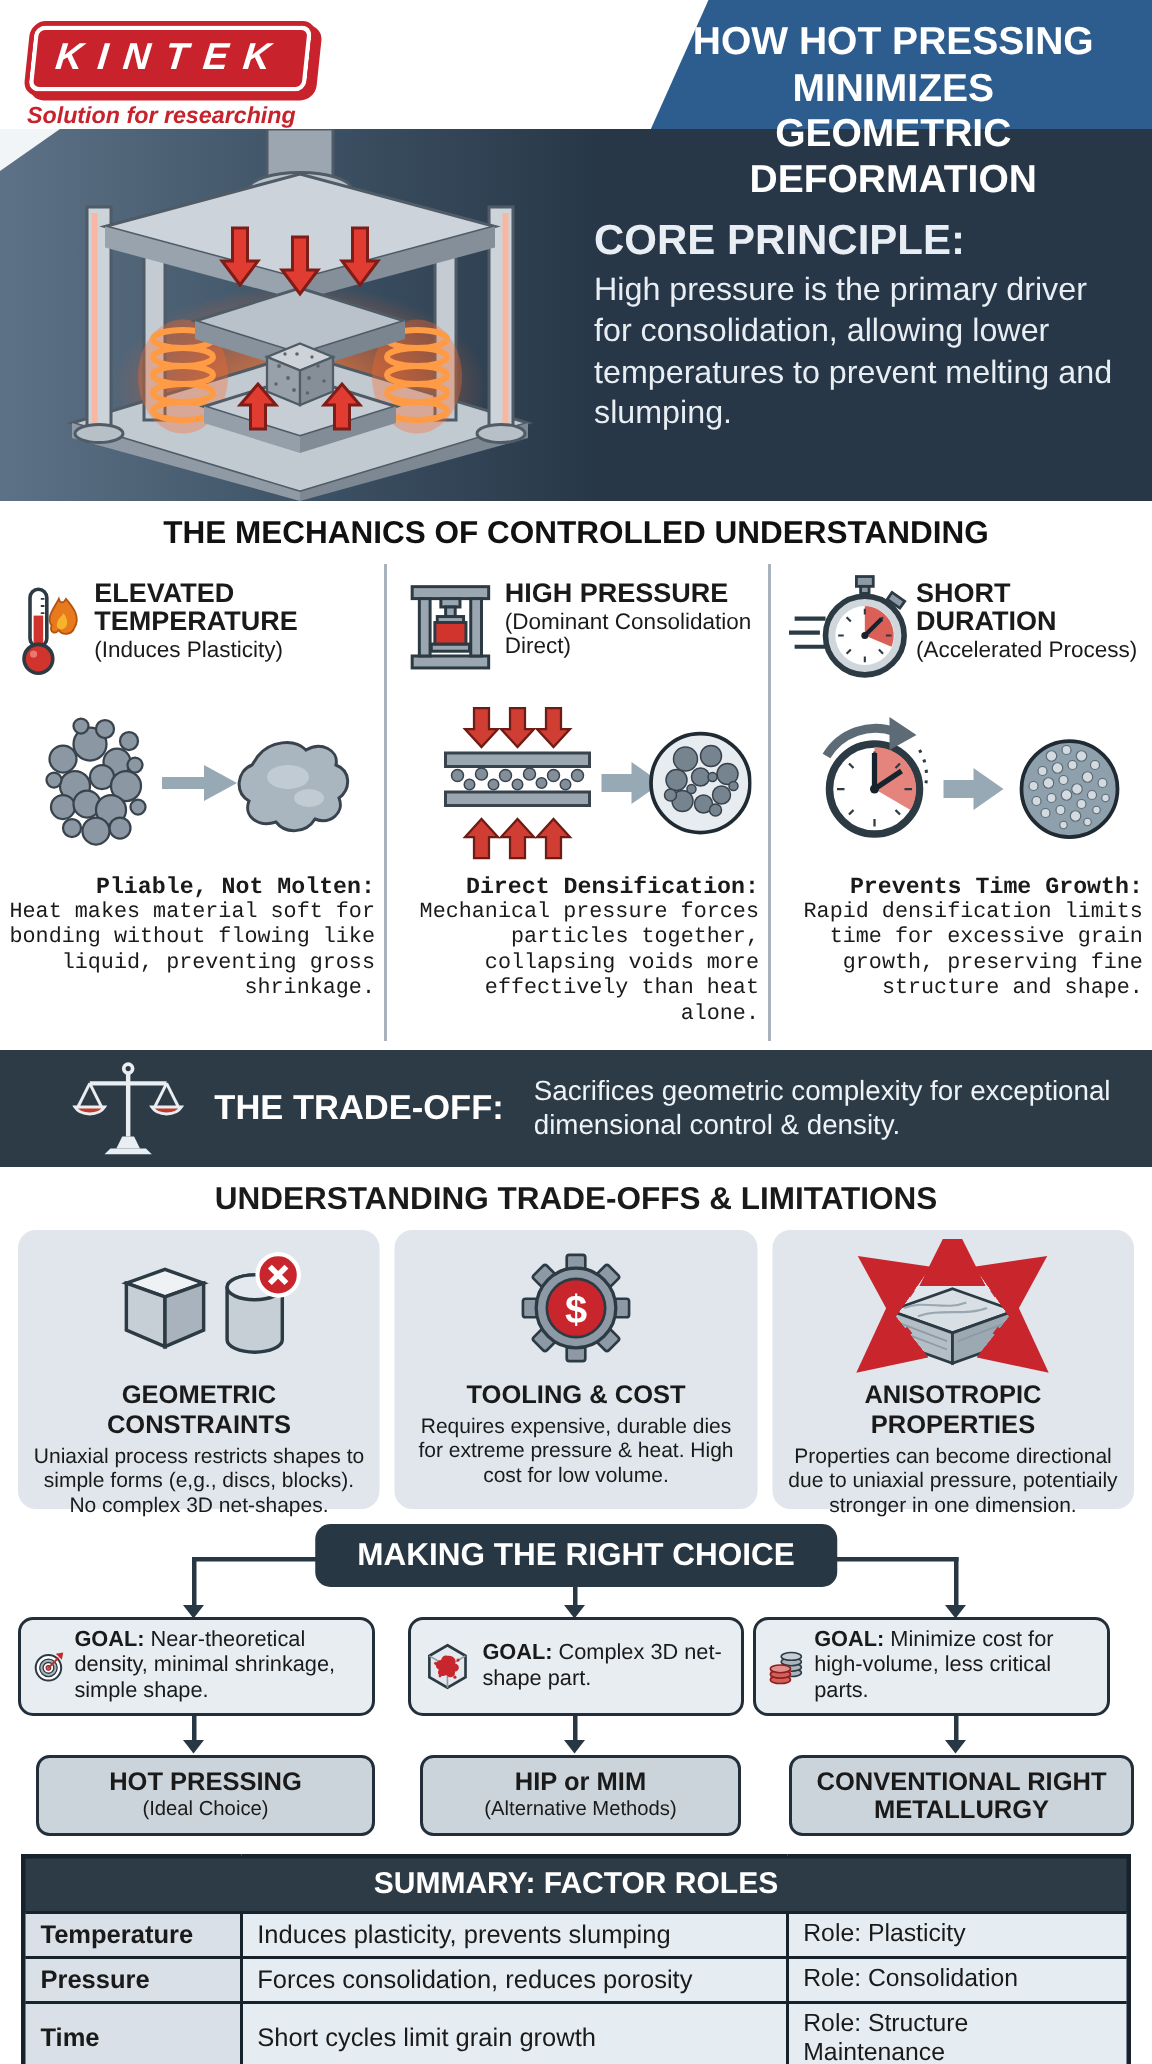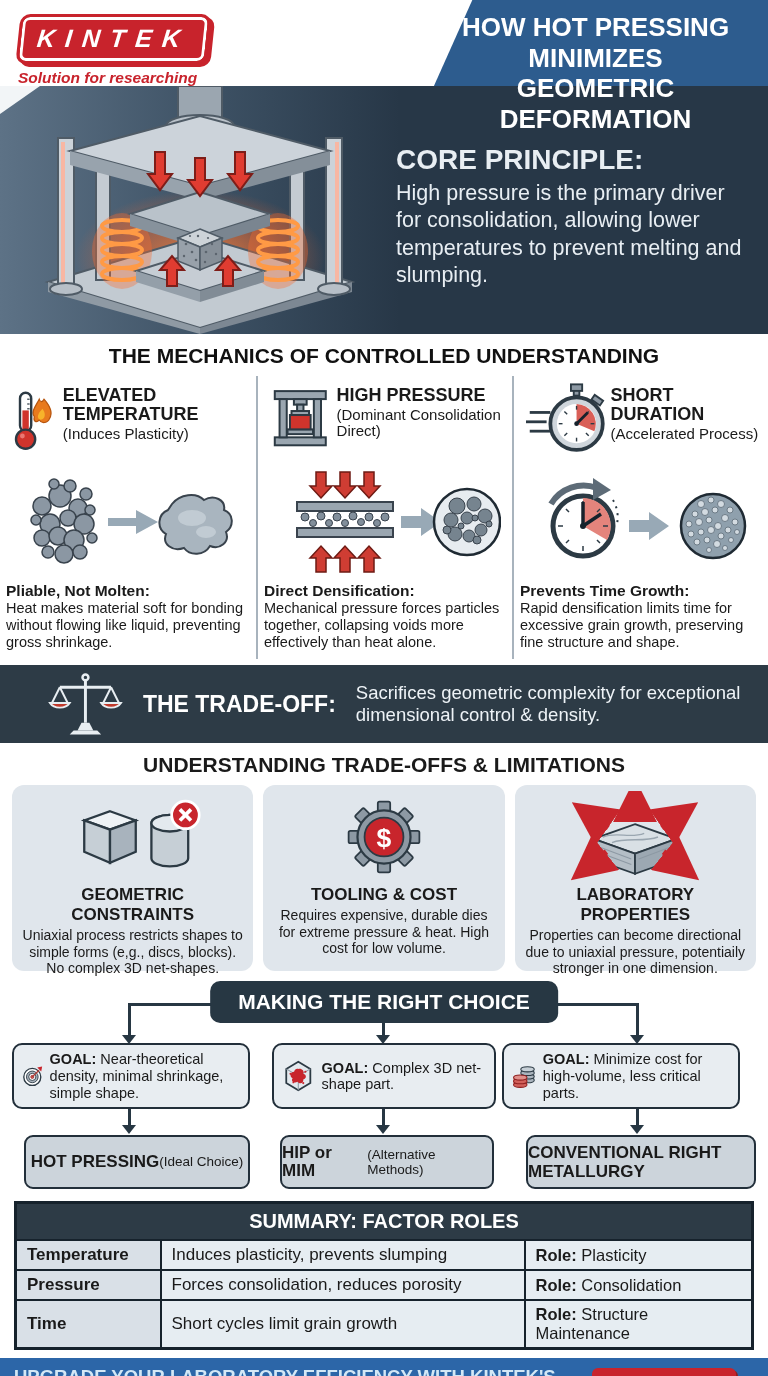--- a/index.html
+++ b/index.html
@@ -30,21 +30,21 @@
   
   .mechanics { padding-top:10px; background:#fff; }
   .mech-title { text-align:center; font-weight:800; font-size:21px; color:#111; margin-bottom:8px; }
   .mcols { display:flex; }
   .mcol { width:33.333%; padding:4px 6px 8px; }
   .mcol + .mcol { border-left:2px solid #a8b3bd; }
   .micon-row { display:flex; align-items:flex-start; gap:6px; padding-left:6px; min-height:86px; }
   .mheading { font-weight:800; font-size:18px; line-height:1.05; padding-top:6px; }
   .msub { font-weight:400; font-size:15px; line-height:1.1; margin-top:2px; }
   .mill { display:flex; justify-content:center; }
-  .mcaption { text-align:left; margin-top:4px; }
+  .mcaption { text-align:right; margin-top:4px;font-family:Liberation Mono, monospace; }
   .mcap-title { font-weight:700; font-size:15.5px; }
   .mcap-body { font-size:14.5px; line-height:1.18; }
 
   
   .tradeoff { margin-top:6px; height:78px; background:#2d3b46; display:flex; align-items:center;
               padding:0 18px 0 48px; gap:20px; }
   .to-label { color:#fff; font-weight:800; font-size:23px; white-space:nowrap; }
   .to-text { color:#eef3f7; font-size:18.5px; line-height:1.22; width:400px; }
 
   
@@ -63,32 +63,32 @@
   .hline { position:absolute; top:24px; left:129px; width:510px; height:3px; background:#273743; }
   .vline { position:absolute; width:3px; background:#273743; }
   .ahead { position:absolute; width:0; height:0; border-left:7px solid transparent;
            border-right:7px solid transparent; border-top:9px solid #273743; }
   .goal-box { position:absolute; top:64px; height:66px; background:#e8edf1;
               border:2.5px solid #222f3a; border-radius:10px; display:flex; align-items:center;
               gap:7px; padding:4px 8px; }
   .goal-text { font-size:14.5px; line-height:1.16; }
   .goal-text b { font-weight:800; }
   .result-box { position:absolute; top:156px; height:54px; background:#ccd4db;
-                border:2.5px solid #222f3a; border-radius:9px; display:flex; flex-direction:row;
-                align-items:center; justify-content:center; line-height:1.1; }
+                border:2.5px solid #222f3a; border-radius:9px; display:flex; flex-direction:column;
+                align-items:center; justify-content:center; text-align:center; line-height:1.1; }
   .result-main { font-weight:800; font-size:17px; }
   .result-sub { font-size:13.5px; margin-top:1px; }
 
   
   .summary { margin:8px 14px 0; border:3px solid #16222c; border-collapse:collapse; width:740px; }
   .summary th { background:#2d3b46; color:#fff; font-weight:800; font-size:20px; padding:6px 0; }
   .summary td { border:2px solid #16222c; background:#e6edf2; font-size:17px; padding:4px 10px; height:29px; }
   .summary td.factor { background:#d9e0e7; font-weight:700; width:145px; }
   .summary td.role-cell { width:228px; font-size:16.5px; }
-  .summary td.role-cell b { font-weight:700; }
+  .summary td.role-cell b { font-weight:400; }
 
   
   .footer { margin-top:8px; height:84px; background:#2c66a8; display:flex;
             padding:8px 14px 0; position:relative; }
   .footer::after { content:""; position:absolute; left:0; bottom:0; width:100%; height:7px; background:#1d3a5d; }
   .foot-left { width:560px; }
   .foot-line-bold { color:#d3e8f6; font-weight:800; font-size:18.5px; line-height:1.18; }
   .foot-right { flex:1; display:flex; flex-direction:column; align-items:center; padding-top:2px; }
   .foot-logo { background:#c8232c; border-radius:6px; padding:5px 14px 8px; position:relative;
                box-shadow:2px 2px 0 #8e1f1f; }
@@ -518,21 +518,21 @@
         <line x1="79" y1="74" x2="116" y2="60" stroke="#8d99a4" stroke-width="1.2"></line>
         <g stroke="#c8252c" stroke-width="6">
           <line x1="75" y1="30" x2="75" y2="10" marker-end="url(#ah)"></line>
           <line x1="46" y1="40" x2="26" y2="26" marker-end="url(#ah)"></line>
           <line x1="104" y1="40" x2="124" y2="26" marker-end="url(#ah)"></line>
           <line x1="44" y1="66" x2="24" y2="82" marker-end="url(#ah)"></line>
           <line x1="106" y1="66" x2="126" y2="82" marker-end="url(#ah)"></line>
         </g>
       </svg>
     </div>
-    <div class="card-heading">LABORATORY PROPERTIES</div>
+    <div class="card-heading">ANISOTROPIC PROPERTIES</div>
     <div class="card-body">Properties can become directional due to uniaxial pressure, potentiaily stronger in one dimension.</div>
   </div>
 </div>
 
 <div class="choice">
   <div class="hline"></div>
   <div class="vline" style="left:128px;top:24px;height:34px;"></div>
   <div class="vline" style="left:382px;top:24px;height:34px;"></div>
   <div class="vline" style="left:636px;top:24px;height:34px;"></div>
   <div class="ahead" style="left:122px;top:56px;"></div>

